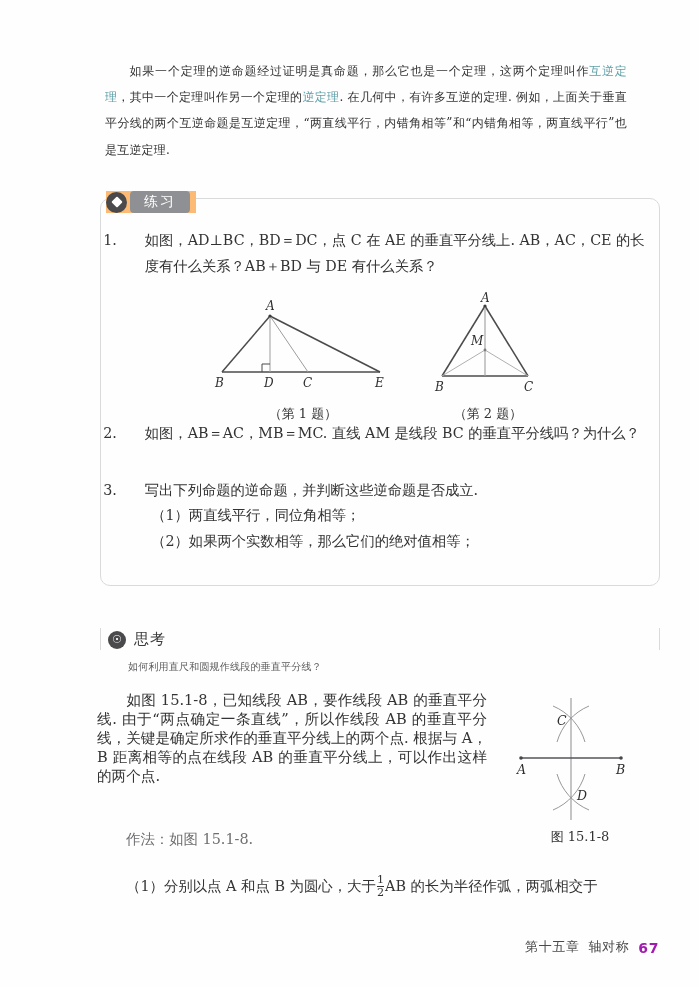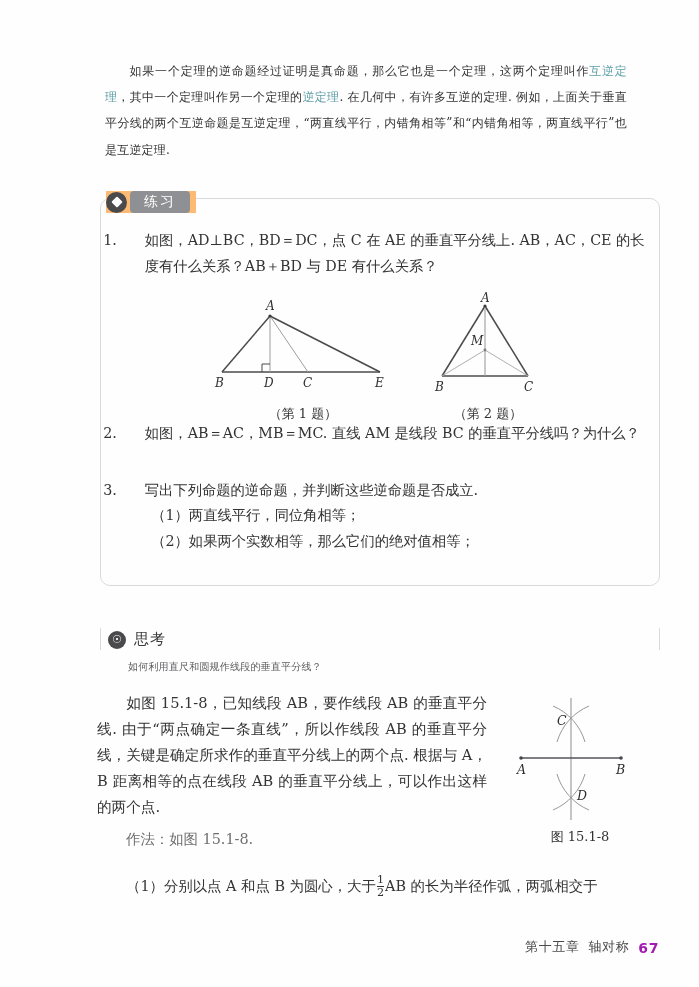--- a/index.html
+++ b/index.html
@@ -165,21 +165,21 @@
     letter-spacing: 0.2px;
   }
 
   
   .body-para {
     position: absolute;
     left: 97px;
     top: 690px;
     width: 390px;
     font-size: 14.6px;
-    line-height: 26px;
+    line-height: 19px;
     text-align: justify;
     text-justify: inter-ideograph;
     color: #333335;
   }
   .body-para .indent { display: inline-block; width: 2em; }
 
   .method-line {
     position: absolute;
     left: 126px;
     top: 830px;

